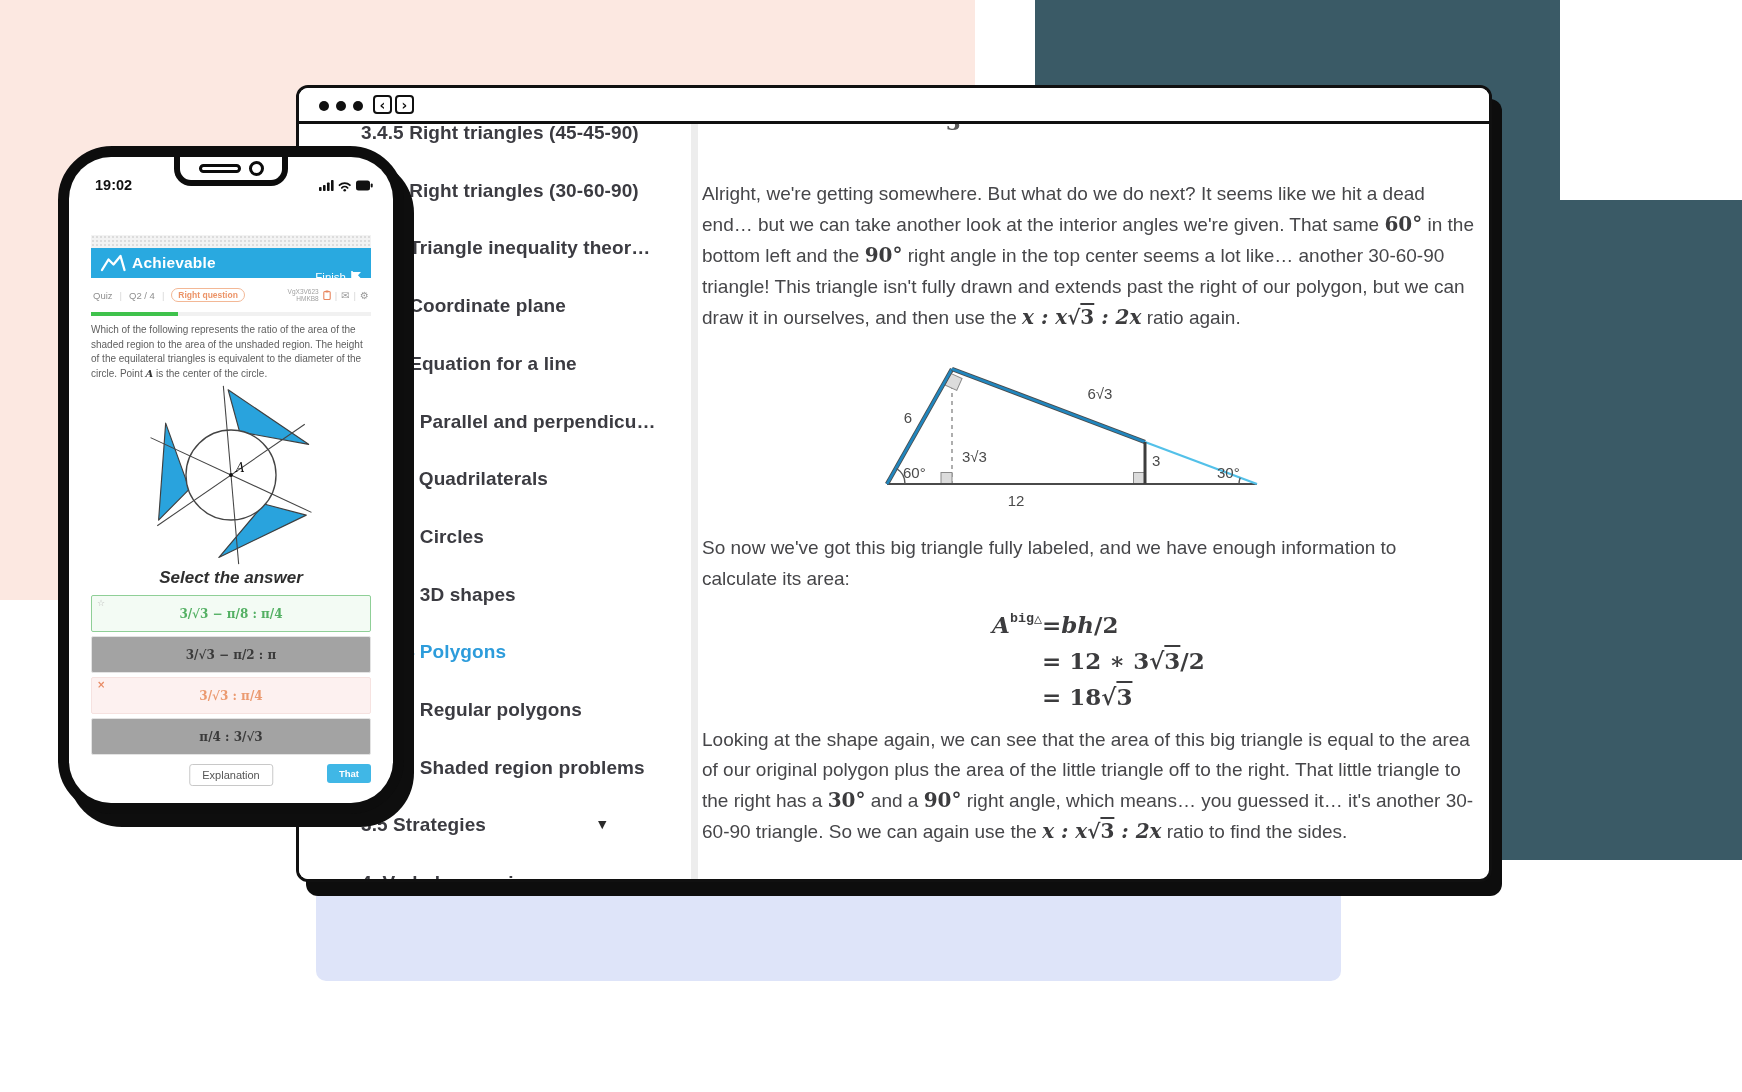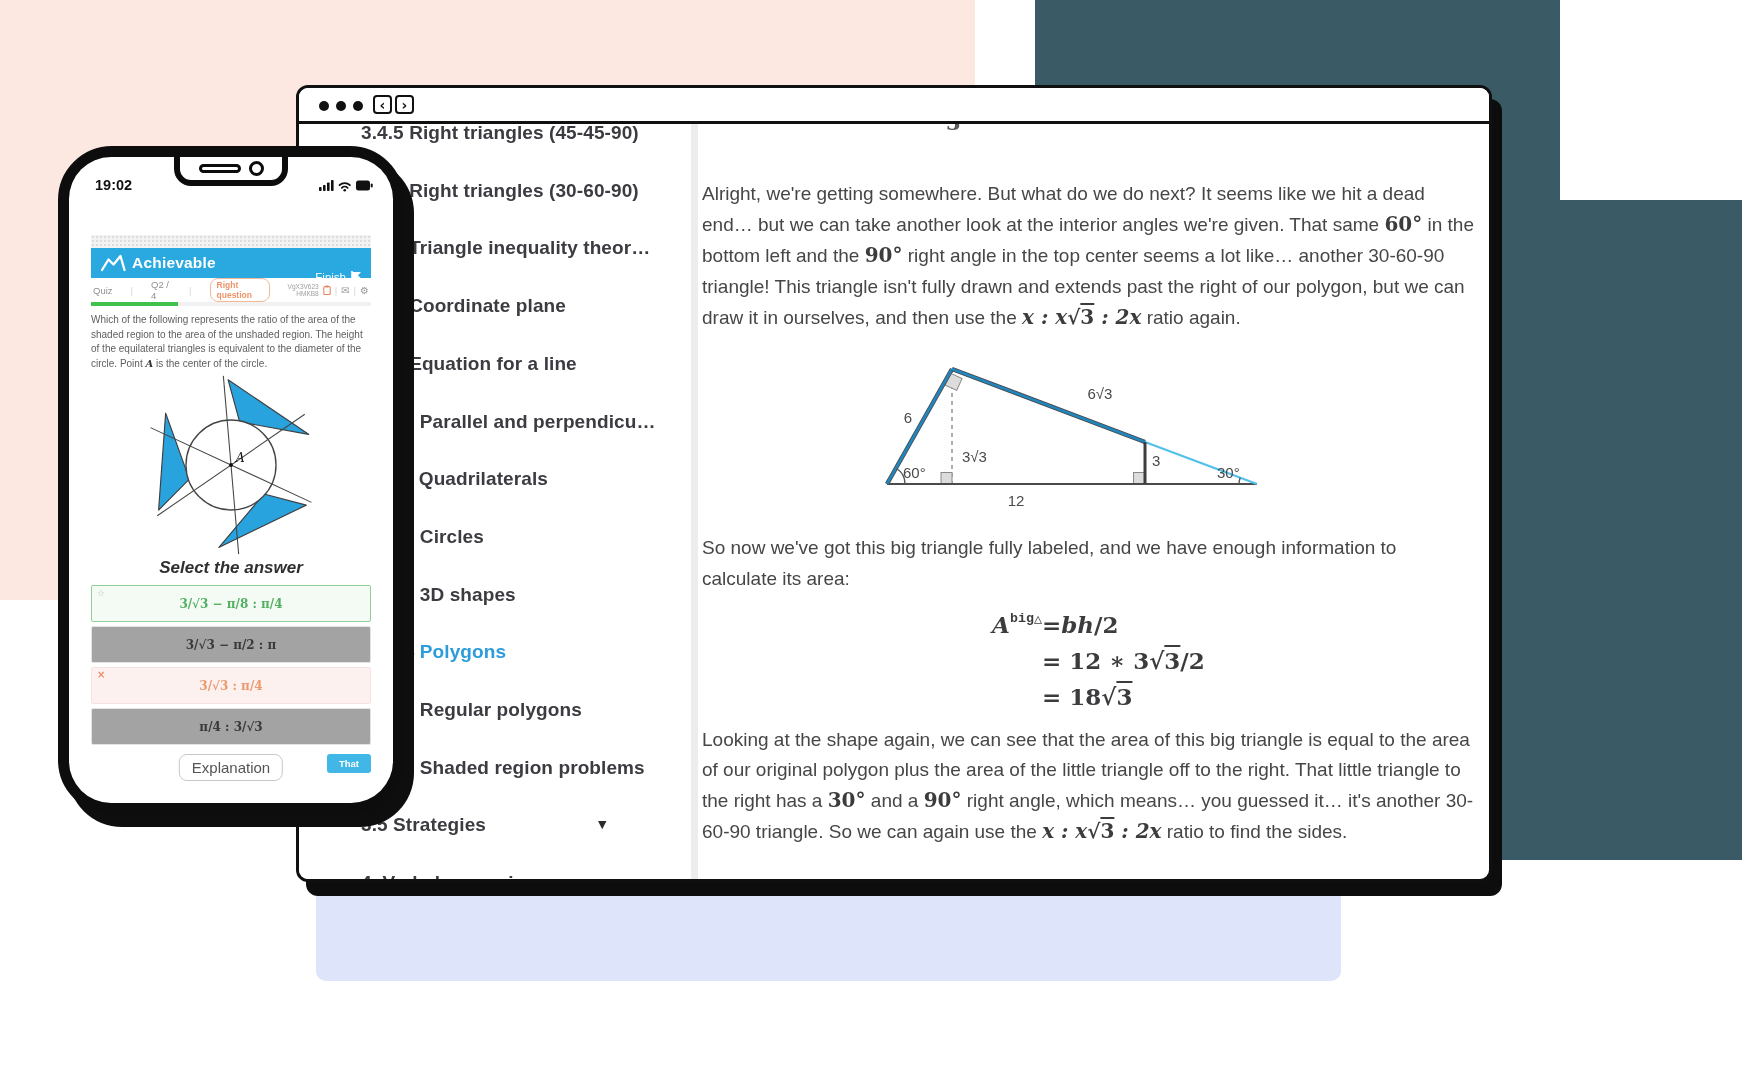--- a/index.html
+++ b/index.html
@@ -79,22 +79,22 @@
   .sicons { position:absolute; right:20px; top:3px; }
 
   .app { position:absolute; left:22px; top:78px; width:280px; }
   .chrome-strip { height:13px; background:#f3f3f3;
                   background-image:radial-gradient(#dcdcdc 1px, transparent 1px);
                   background-size:4px 4px; }
   .app-header { height:30px; background:#29a9e0; display:flex; align-items:center; padding:0 9px; }
   .brand { color:#fff; font-size:15.5px; font-weight:600; margin-left:6px; letter-spacing:0.2px; }
   .finish { margin-left:auto; display:flex; align-items:center; gap:5px; color:#fff;
             font-size:11.5px; cursor:pointer;margin-top:28px; }
-  .quizbar { height:24px; display:flex; align-items:center; font-size:9.5px; color:#8f8f8f;
-             gap:18px; padding:0 2px; }
+  .quizbar { height:34px; display:flex; align-items:center; font-size:9.5px; color:#8f8f8f;
+             gap:7px; padding:0 2px; }
   .qsep { color:#d8d8d8; }
   .qpill { border:1px solid #f3b896; color:#ec9468; font-size:8.5px; font-weight:600;
            padding:1px 6px; border-radius:8px; }
   .qright { margin-left:auto; display:flex; align-items:center; gap:4px; }
   .qcode { font-size:6.5px; line-height:7.5px; color:#a0a0a0; text-align:right; }
   .qicon { font-family:"DejaVu Sans", sans-serif; font-size:10px; color:#9a9a9a; }
   .progress { height:4px; background:#f1f1f1; }
   .progress .bar { height:4px; width:31%; background:#3fc24c; }
   .question { margin-top:7px; font-size:10px; line-height:14.5px; color:#5e5e5e; }
   .qvar { font-family:"DejaVu Serif", serif; font-style:italic; font-weight:700; color:#333; }
@@ -106,21 +106,21 @@
             display:flex; align-items:center; justify-content:center;
             font-family:"DejaVu Serif", serif; font-size:12px; font-weight:600;
             border:1px solid #e3e3e3; background:#a3a3a3; color:#3a3a3a; cursor:pointer; }
   .answer.correct { border-color:#8fcf97; background:#f3fbf4; color:#53b063; }
   .answer.wrong   { border-color:#f6e2e0; background:#fdf1f0; color:#eb9a70; }
   .badge { position:absolute; left:5px; top:1px; font-family:"DejaVu Sans", sans-serif; }
   .badge.star { color:#bcbcbc; font-size:9px; top:2px; }
   .badge.x { color:#e88a63; font-size:10px; font-weight:700; }
   .actions { position:relative; height:22px; margin-top:9px; }
   .explain { position:absolute; left:50%; transform:translateX(-50%); border:1px solid #c8c8c8;
-             border-radius:8px; background:#fff; color:#555; font-size:15px; padding:4px 12px;
+             border-radius:3px; background:#fff; color:#555; font-size:11px; padding:4px 12px;
              font-family:"Liberation Sans", sans-serif; cursor:pointer; }
   .next { position:absolute; right:0; border:none; background:#40b7e6; color:#fff;
           border-radius:3px; font-size:9.5px; font-weight:700; padding:4px 12px;
           font-family:"Liberation Sans", sans-serif; cursor:pointer; }
 </style>
 </head>
 <body>
 
 <div class="canvas">
 

